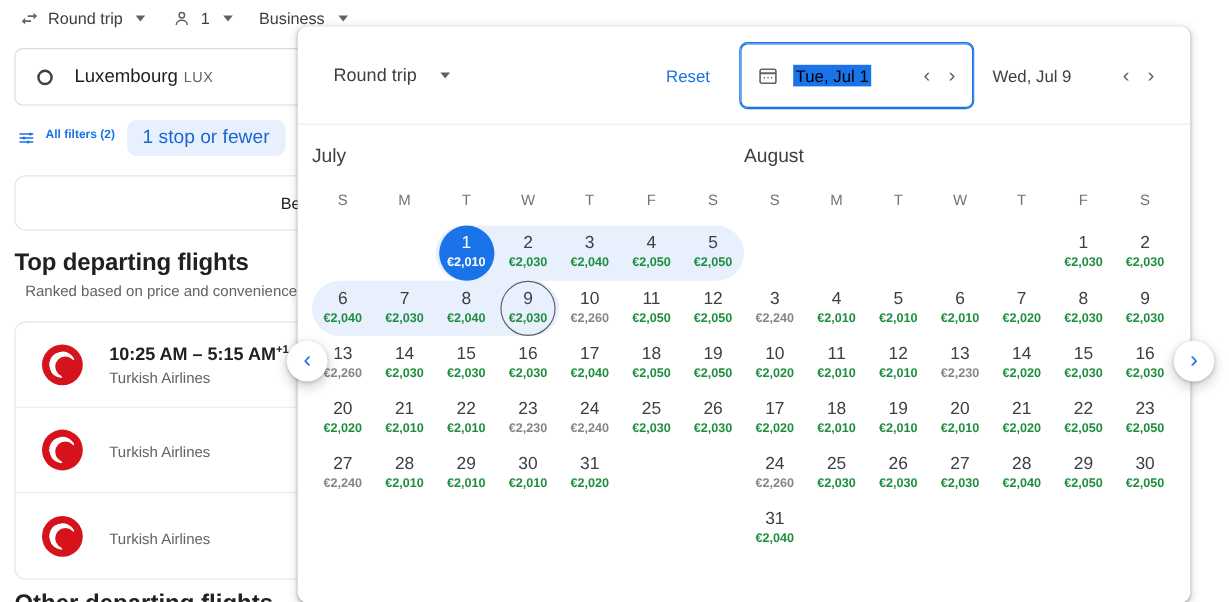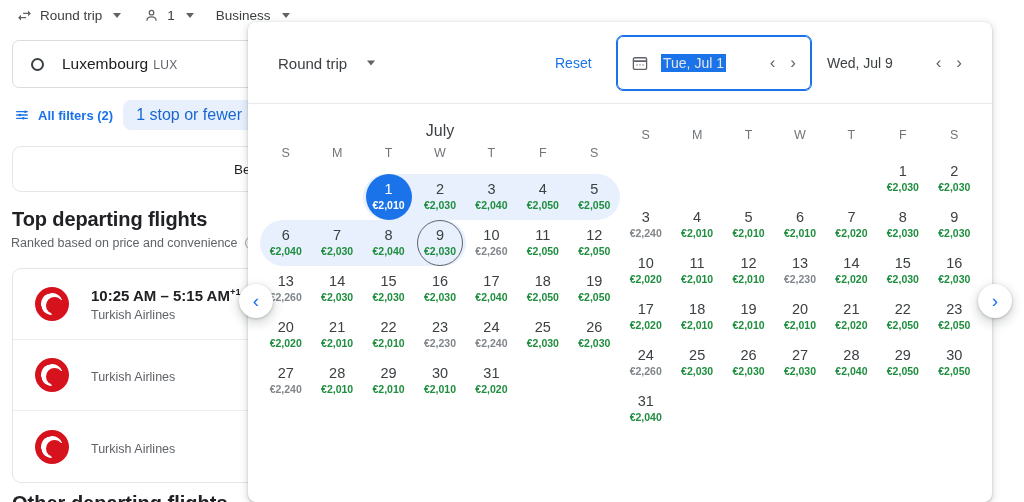--- a/index.html
+++ b/index.html
@@ -27,35 +27,35 @@
   .search-box {
     position:absolute; left:12px; top:40px; width:500px; height:48px;
     border:1px solid #dadce0; border-radius:7px; background:#fff;
     display:flex; align-items:center; padding-left:18px; gap:18px;
   }
   .origin-dot { width:13px; height:13px; border-radius:50%; border:2.2px solid #3c4043; }
   .origin-text { font-size:15.5px; color:#202124; }
   .origin-code { font-size:12px; color:#5f6368; letter-spacing:.4px; margin-left:5px; }
 
   .filters-row { position:absolute; left:14px; top:100px; height:30px; display:flex; align-items:center; gap:10px; }
-  .allfilters { display:flex; align-items:center; gap:8px; color:#1a73e8; font-size:13px; font-weight:600; }
+  .allfilters { display:flex; align-items:flex-start; gap:8px; color:#1a73e8; font-size:10px; font-weight:600; }
   .chip {
     height:30px; padding:0 13px; border-radius:8px; background:#e8f0fe;
     color:#1967d2; font-size:16px; font-weight:500; display:flex; align-items:center; white-space:nowrap;
   }
 
   .sortbar {
     position:absolute; left:12px; top:146px; width:500px; height:46px;
     border:1px solid #e4e6e9; border-radius:9px; background:#fff;
     display:flex; align-items:center; justify-content:flex-end; padding-right:250px;
     font-size:13.5px; color:#202124;
   }
 
   .sec-title { position:absolute; left:12px; top:208px; font-size:20px; font-weight:700; color:#202124; letter-spacing:-.1px; }
-  .sec-sub { position:absolute; left:11px; top:236px; font-size:12.5px; color:#5f6368; display:flex; align-items:center; gap:7px; }
+  .sec-sub { position:absolute; left:21px; top:236px; font-size:12.5px; color:#5f6368; display:flex; align-items:center; gap:7px; }
   .info-i { width:14px; height:14px; border-radius:50%; border:1.2px solid #9aa0a6; color:#5f6368;
             font-size:10px; line-height:12px; text-align:center; font-style:italic; font-family:"Liberation Serif", serif; }
 
   .flight-list { position:absolute; left:12px; top:268px; width:500px; border:1px solid #e4e6e9; border-radius:9px; background:#fff; overflow:hidden; }
   .flight-row { height:71px; display:flex; align-items:center; padding-left:22px; gap:22px; border-bottom:1px solid #eceff1; }
   .flight-row:last-child { border-bottom:none; }
   .tk-logo { width:34px; height:34px; border-radius:50%; background:#d6121d; position:relative; flex:none; overflow:hidden; }
   .tk-logo::before {
     content:""; position:absolute; left:6px; top:6px; width:22px; height:22px; border-radius:50%;
     background:#fff; clip-path: polygon(0 0, 100% 0, 100% 46%, 34% 46%, 34% 100%, 0 100%);
@@ -85,28 +85,28 @@
 
   .date-fields { position:absolute; right:14px; top:50%; transform:translateY(-50%); display:flex; }
   .date-field {
     height:56px; display:flex; align-items:center; gap:0px; padding:0 14px;
     border:1px solid transparent; border-radius:7px; background:#fff;
   }
   .date-field.active { border-color:#1a73e8; box-shadow:0 0 0 1px #1a73e8 inset; width:196px; }
   .date-field.inactive { width:166px;justify-content:space-between; }
   .cal-ico { width:18px; height:18px; margin-right:12px; flex:none; position:relative; }
   .df-text { font-size:14px; color:#3c4043; white-space:nowrap; }
-  .df-text.sel { background:#1a73e8; color:#e5e5e5; padding:1px 2px; }
+  .df-text.sel { background:#1a73e8; color:#000000; padding:1px 2px; }
   .df-navs { margin-left:auto; display:flex; align-items:center; gap:13px; color:#5f6368; }
   .navchev { font-size:17px; line-height:1; color:#5f6368; padding:0 1px; }
 
   
   .months { display:flex; padding:18px 12px 0 12px; }
   .month { width:360px; }
-  .month-name { text-align:center; font-size:16px; color:#3c4043; margin-bottom:0; }
+  .month-name { font-size:16px; color:#3c4043; margin-bottom:14px; }
   .dow-row, .week { display:grid; grid-template-columns:repeat(7, 1fr); }
   .dow { text-align:center; font-size:12.5px; color:#70757a; padding:6px 0 14px; }
   .week { position:relative; height:46px; }
   .hl-band { position:absolute; top:0; height:46px; background:#e8f0fe; }
   .cell { position:relative; z-index:2; display:flex; flex-direction:column; align-items:center; justify-content:center; }
   .d-num { font-size:14.5px; color:#3c4043; line-height:15px; }
   .d-price { font-size:10.5px; font-weight:700; line-height:13px; margin-top:2px; }
   .p-low { color:#1e8e3e; }
   .p-high { color:#80868b; }
   .cell.empty { visibility:hidden; }
@@ -405,20 +405,21 @@
             </div>
             <div class="cell">
               <span class="d-num">31</span>
               <span class="d-price p-low">€2,020</span>
             </div>
             <div class="cell empty"></div>
             <div class="cell empty"></div>
           </div>
         </div>
         <div class="month">
+          <div class="month-name">August</div>
           <div class="dow-row">
             <div class="dow">S</div>
             <div class="dow">M</div>
             <div class="dow">T</div>
             <div class="dow">W</div>
             <div class="dow">T</div>
             <div class="dow">F</div>
             <div class="dow">S</div>
           </div>
           <div class="week">

